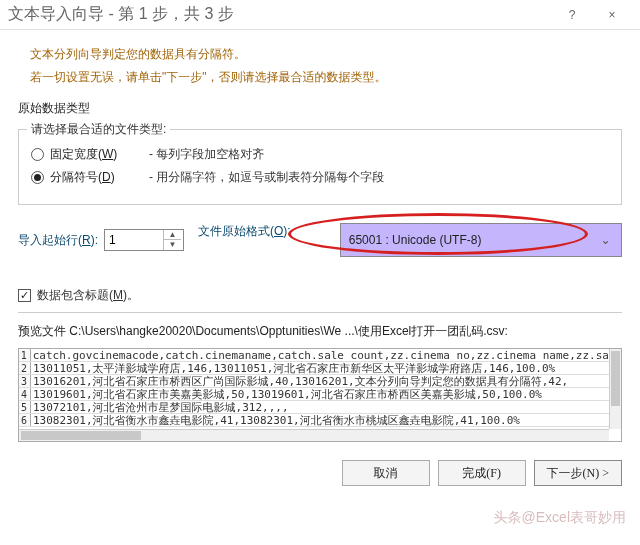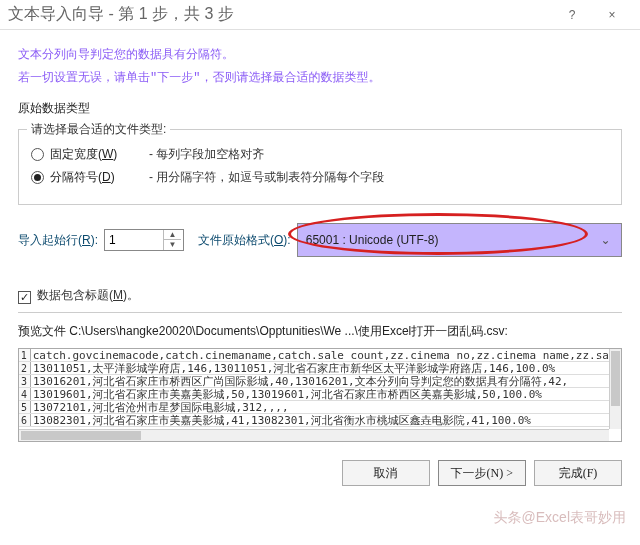--- a/index.html
+++ b/index.html
@@ -21,21 +21,21 @@
     padding: 0 8px;
     background: #fff;
     border-bottom: 1px solid #e0e0e0;
   }
   .titlebar .title { flex: 1; color: #666; font-size: 16px; }
   .titlebar .winbtn {
     width: 40px; height: 30px; display:flex; align-items:center; justify-content:center;
     color: #666;
   }
   .content { padding: 10px 18px 6px 18px; }
-  .intro p { margin: 6px 0; color: #8b5cf6; font-family: Liberation Mono, monospace; }
+  .intro p { margin: 6px 12px; color: #a16207; }
   .section-label { color:#222; margin: 14px 0 0 0; }
   
   .groupbox {
     border: 1px solid #ccc;
     margin: 12px 0 0 0;
     padding: 10px 12px 12px 12px;
     position: relative;
   }
   .groupbox .legend {
     position: absolute; top: -9px; left: 8px;
@@ -54,37 +54,37 @@
   .spin {
     display:flex; align-items:center; border:1px solid #888; height:22px; width:80px;
     background:#fff;
   }
   .spin input {
     border:none; width: 58px; height:20px; padding:0 4px; font-size:12px; outline:none;
   }
   .spin .arrows { width:18px; display:flex; flex-direction:column; border-left:1px solid #bbb;}
   .spin .arrow { height:10px; display:flex; align-items:center; justify-content:center; font-size:8px; color:#555; line-height:1;}
   .spin .arrow:first-child{border-bottom:1px solid #bbb;}
-  .encoding-wrap { flex:1; display:flex; align-items:center; margin-left:8px; position:relative;}
+  .encoding-wrap { flex:1; display:flex; align-items:flex-start; margin-left:8px; position:relative;gap:43px;}
   .encoding-label { margin-right:6px; }
   .select {
     flex:1; height:24px; border:1px solid #888; background:#c4b5fd; display:flex; align-items:center;
     padding:16px 8px; position:relative;
   }
   .select .val { flex:1; color:#222; }
   .select .chev { width:16px; text-align:center; color:#555; border-left:1px solid #ccc; height:100%; display:flex; align-items:center; justify-content:center;}
   
   .ellipse {
     position:absolute;
     border:3px solid #d62020;
     border-radius:50%;
     pointer-events:none;
   }
   
-  .chk-row { display:flex; align-items:flex-end; margin: 30px 0 4px 0;}
+  .chk-row { display:flex; align-items:center; margin: 30px 0 4px 0;}
   .chk { width:13px; height:13px; border:1px solid #555; margin-right:6px; display:flex; align-items:center; justify-content:center; background:#fff;}
   .chk.checked::after{ content:"✓"; font-size:11px; color:#222; line-height:1;}
   
   .divider { border-top:1px solid #ccc; margin:8px 0 10px 0;}
   .preview-label { color:#222; margin: 6px 0 8px 0; word-break: keep-all;}
   .preview-box {
     border:1px solid #aaa; background:#fff; height:94px; overflow:hidden;
     font-family: "NSimSun", "SimSun", monospace; font-size:11px;
     position:relative;
   }
@@ -205,32 +205,32 @@
         <div class="pline">
           <span class="num">4</span>
           <span class="txt">13019601,河北省石家庄市美嘉美影城,50,13019601,河北省石家庄市桥西区美嘉美影城,50,100.0%</span>
         </div>
         <div class="pline">
           <span class="num">5</span>
           <span class="txt">13072101,河北省沧州市星梦国际电影城,312,,,,</span>
         </div>
         <div class="pline">
           <span class="num">6</span>
-          <span class="txt">13082301,河北省石家庄市美嘉美影城,41,13082301,河北省衡水市桃城区鑫垚电影院,41,100.0%</span>
+          <span class="txt">13082301,河北省衡水市鑫垚电影院,41,13082301,河北省衡水市桃城区鑫垚电影院,41,100.0%</span>
         </div>
       </div>
     <div class="vscroll">
         <div class="thumb"></div>
       </div>
     <div class="hscroll">
         <div class="thumb"></div>
       </div>
   </div>
 
   <div class="btnrow">
     <div class="btn">取消</div>
+    <div class="btn">完成(F)</div>
     <div class="btn primary">下一步(N) &gt;</div>
-    <div class="btn">完成(F)</div>
   </div>
 
 </div>
 
 <div class="watermark">头条@Excel表哥妙用</div>
 
 </body></html>

